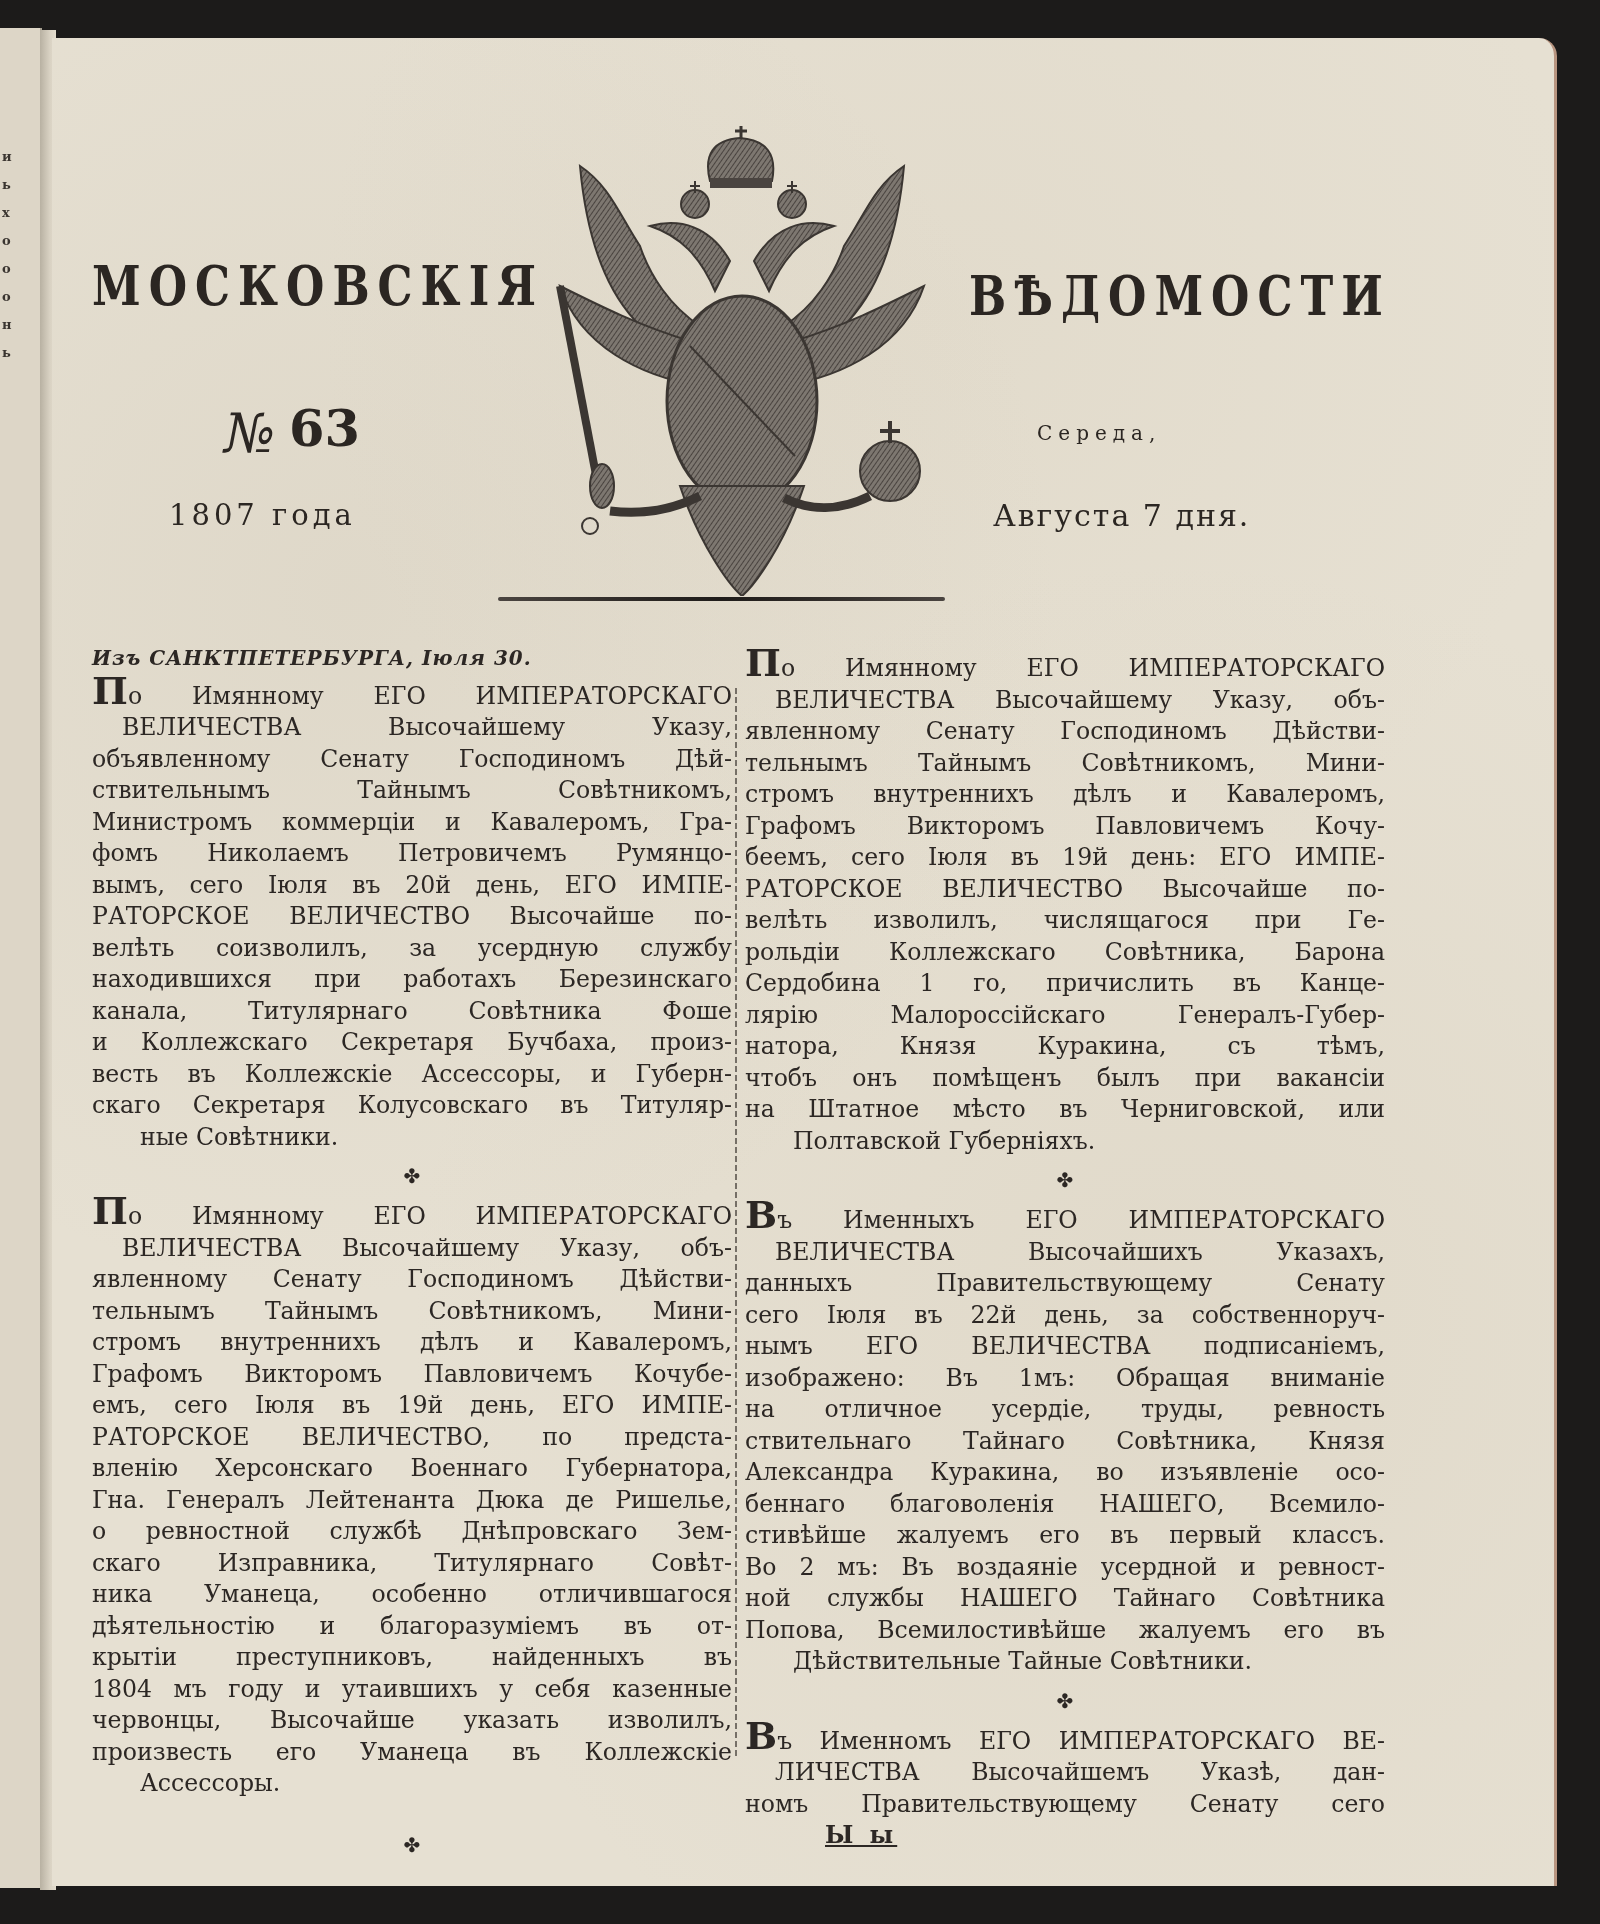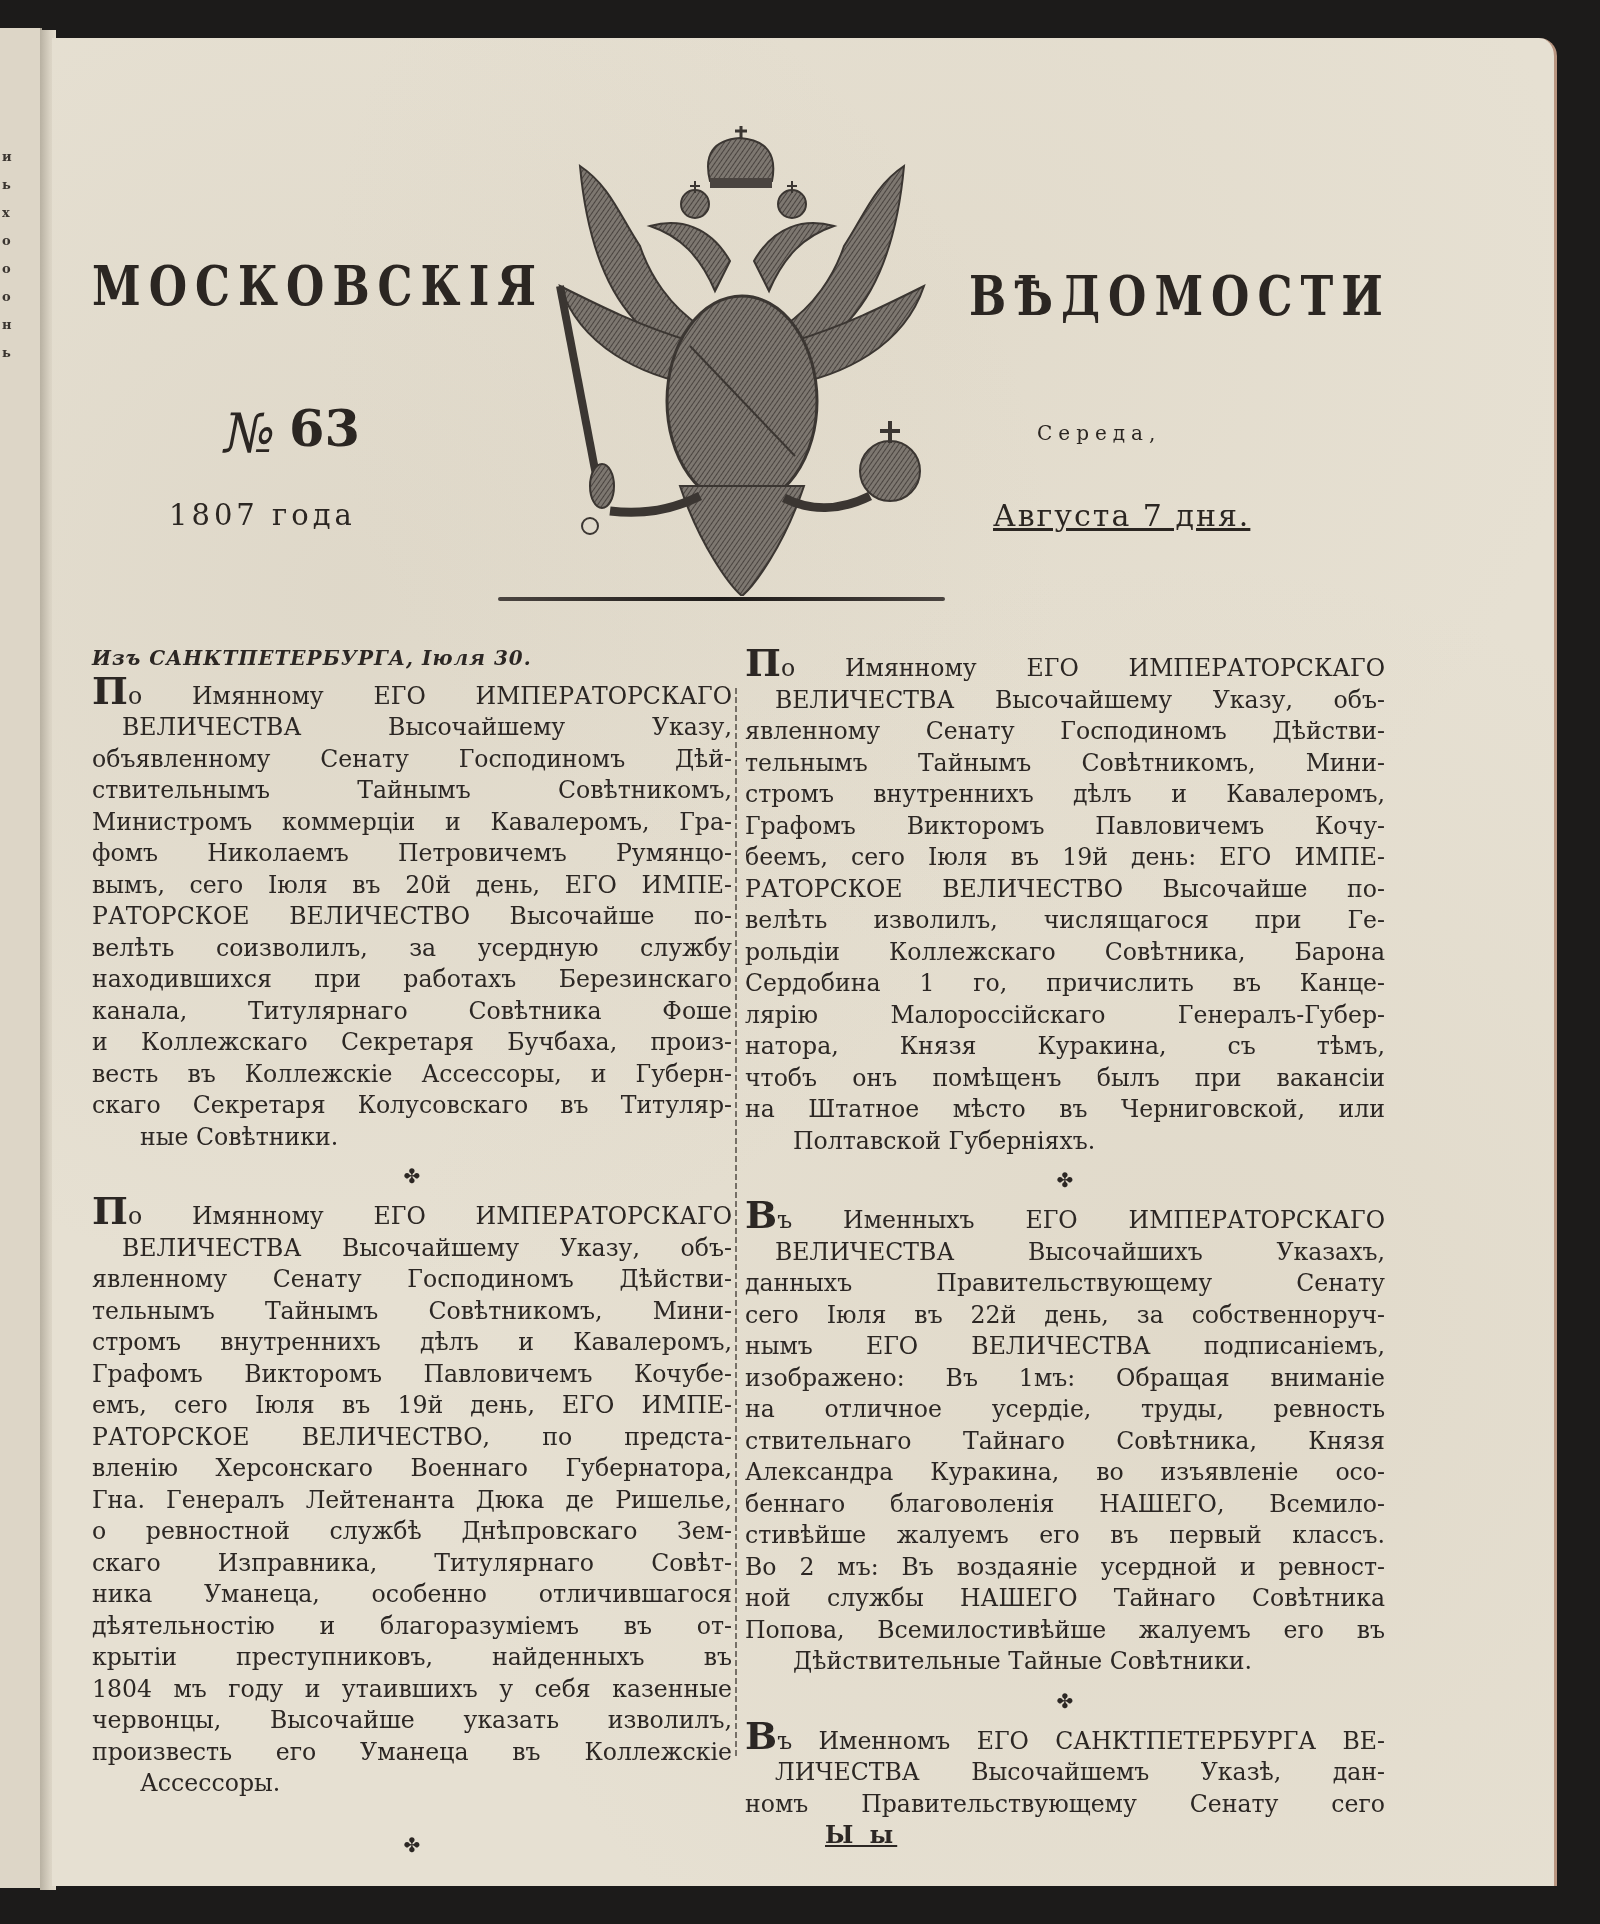--- a/index.html
+++ b/index.html
@@ -51,21 +51,21 @@
   .weekday {
     position:absolute; left:985px; top:383px;
     font-family:"DejaVu Serif", serif; font-size:20px; letter-spacing:6px; color:#2b2622;
   }
   .year {
     position:absolute; left:117px; top:460px;
     font-family:"DejaVu Serif", serif; font-size:29px; letter-spacing:4px; color:#2b2622;
   }
   .date {
     position:absolute; left:941px; top:460px;
-    font-family:"DejaVu Serif", serif; font-size:30px; letter-spacing:2px; color:#2b2622;text-decoration:underline;
+    font-family:"DejaVu Serif", serif; font-size:30px; letter-spacing:2px; color:#2b2622;
   }
   .emblem {
     position:absolute; left:488px; top:88px; width:404px; height:470px;
   }
   .rule {
     position:absolute; left:446px; top:559px; width:447px; height:4px;
     background:linear-gradient(90deg,#4a4440 0%,#2a2623 35%,#1f1c1a 50%,#2a2623 65%,#4a4440 100%);
     border-radius:2px;
   }
   .column {
@@ -253,20 +253,20 @@
       <span class="line">стивѣйше жалуемъ его въ первый классъ.</span>
       <span class="line">Во 2 мъ: Въ воздаяніе усердной и ревност-</span>
       <span class="line">ной службы НАШЕГО Тайнаго Совѣтника</span>
       <span class="line">Попова, Всемилостивѣйше жалуемъ его въ</span>
       <span class="line last">Дѣйствительные Тайные Совѣтники.</span>
     </div>
 
     <span class="ornament">✤</span>
 
     <div class="para">
-      <span class="line"><span class="dropcap">В</span><span>ъ Именномъ ЕГО САНКТПЕТЕРБУРГА ВЕ-</span></span>
+      <span class="line"><span class="dropcap">В</span><span>ъ Именномъ ЕГО ИМПЕРАТОРСКАГО ВЕ-</span></span>
       <span class="line indent">ЛИЧЕСТВА Высочайшемъ Указѣ, дан-</span>
       <span class="line">номъ Правительствующему Сенату сего</span>
     </div>
     <span class="catchword">Ы ы</span>
   </div>
 
 </div>
 
 </body></html>

